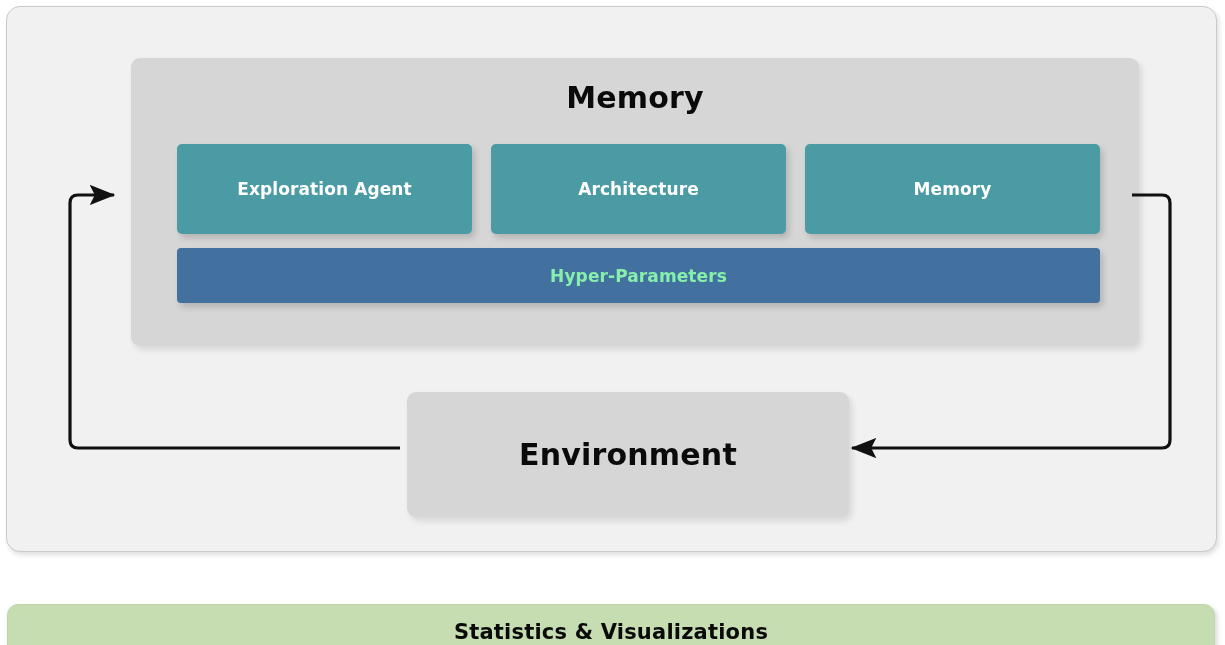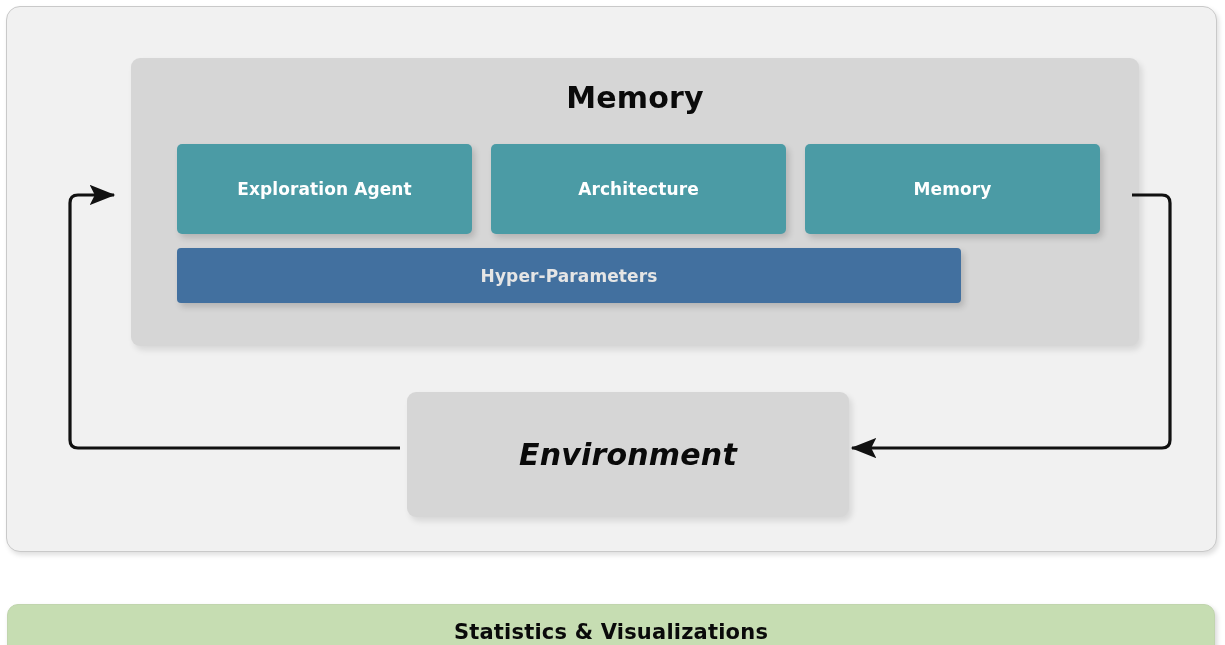--- a/index.html
+++ b/index.html
@@ -76,28 +76,28 @@
     font-weight: bold;
     box-shadow: 3px 4px 6px rgba(0,0,0,0.16);
     letter-spacing: 0.1px;
   }
 
   
   #hyper-bar {
     position: absolute;
     left: 46px;
     top: 190px;
-    width: 784px;
+    width: 923px;
     height: 55px;
     background: #42709f;
     border-radius: 4px;
     display: flex;
     align-items: center;
     justify-content: center;
-    color: #e5e5e5;
+    color: #86efac;
     font-size: 17px;
     font-weight: bold;
     box-shadow: 3px 4px 6px rgba(0,0,0,0.16);
     letter-spacing: 0.1px;
     text-align: right;
   }
 
   
   #environment-panel {
     position: absolute;
@@ -108,21 +108,20 @@
     background: #d6d6d6;
     border-radius: 9px;
     display: flex;
     align-items: center;
     justify-content: center;
     font-size: 30px;
     font-weight: bold;
     color: #0a0a0a;
     box-shadow: 3px 4px 6px rgba(0,0,0,0.11);
     letter-spacing: 0.2px;
-    font-style: italic;
   }
 
   
   #loop-arrows {
     position: absolute;
     left: 0;
     top: 0;
     width: 1225px;
     height: 645px;
     pointer-events: none;

